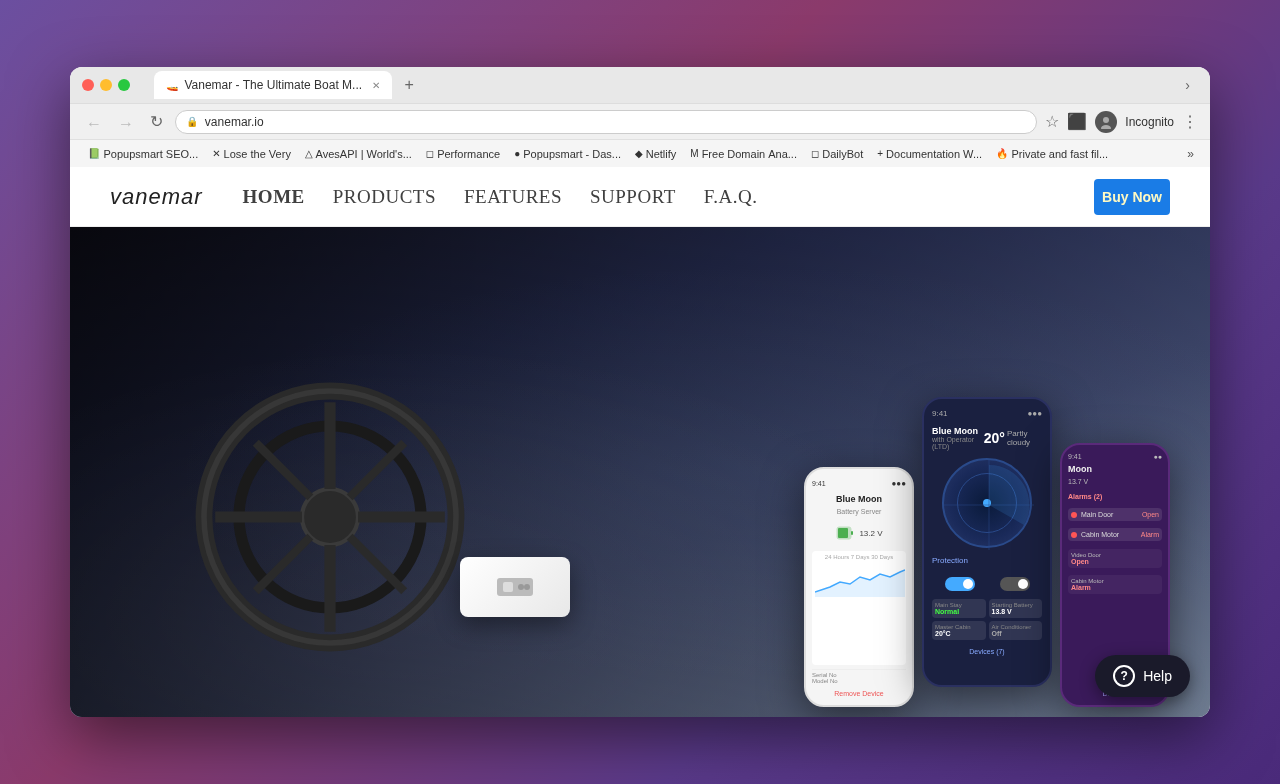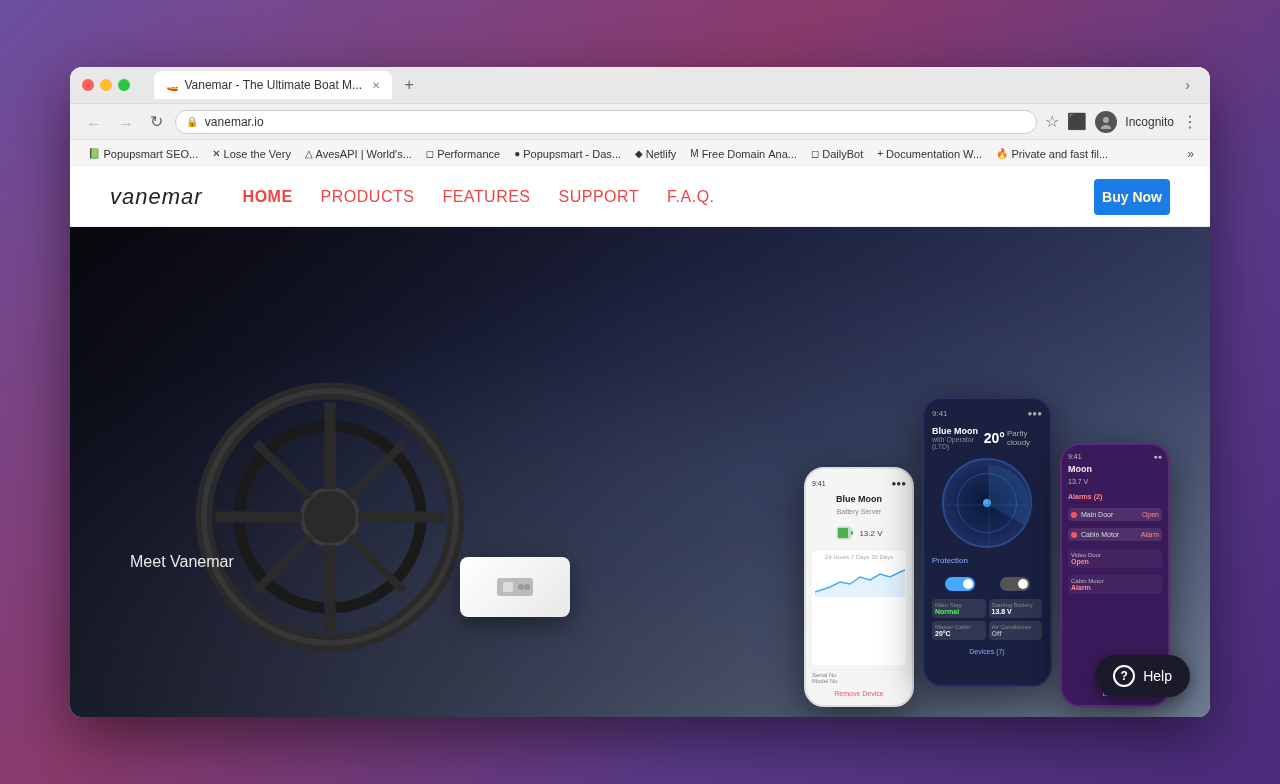--- a/index.html
+++ b/index.html
@@ -200,26 +200,27 @@
       margin-right: 40px;
       font-style: italic;
     }
     .nav-links {
       display: flex;
       gap: 28px;
       align-items: center;
       flex: 1;
     }
     .nav-link {
-      font-size: 16px;
-      color: #ef4444;
+      font-size: 19px;
+      color: #404040;
       font-weight: 500;
       cursor: pointer;
       text-transform: uppercase;
       letter-spacing: 0.5px;
+      font-family: Liberation Serif, serif;
     }
     .nav-link.active { font-weight: 700; }
     .buy-now-btn {
       background: #1a7ce6;
       color: #fef9c3;
       border: none;
       border-radius: 4px;
       padding: 10px 8px;
       font-size: 14px;
       font-weight: 600;
@@ -582,21 +583,20 @@
           <line x1="120" y1="100" x2="182" y2="100" stroke="#2a2a2a" stroke-width="8"></line>
           <line x1="86" y1="86" x2="47" y2="47" stroke="#2a2a2a" stroke-width="6"></line>
           <line x1="114" y1="86" x2="153" y2="47" stroke="#2a2a2a" stroke-width="6"></line>
           <line x1="86" y1="114" x2="47" y2="153" stroke="#2a2a2a" stroke-width="6"></line>
           <line x1="114" y1="114" x2="153" y2="153" stroke="#2a2a2a" stroke-width="6"></line>
           <circle cx="100" cy="100" r="90" fill="none" stroke="#444" stroke-width="4" opacity="0.5"></circle>
         </svg>
       </div>
 
       <div class="hero-text">
-        <div class="meet-text">Meet Vanemar</div>
       </div>
 
       <div class="device-box">
         <span class="device-logo">
           <svg width="40" height="30" viewBox="0 0 40 30">
             <rect x="2" y="8" width="36" height="18" rx="3" fill="#bbb"></rect>
             <rect x="8" y="12" width="10" height="10" rx="2" fill="#ddd"></rect>
             <circle cx="26" cy="17" r="3" fill="#999"></circle>
             <circle cx="32" cy="17" r="3" fill="#999"></circle>
           </svg>

